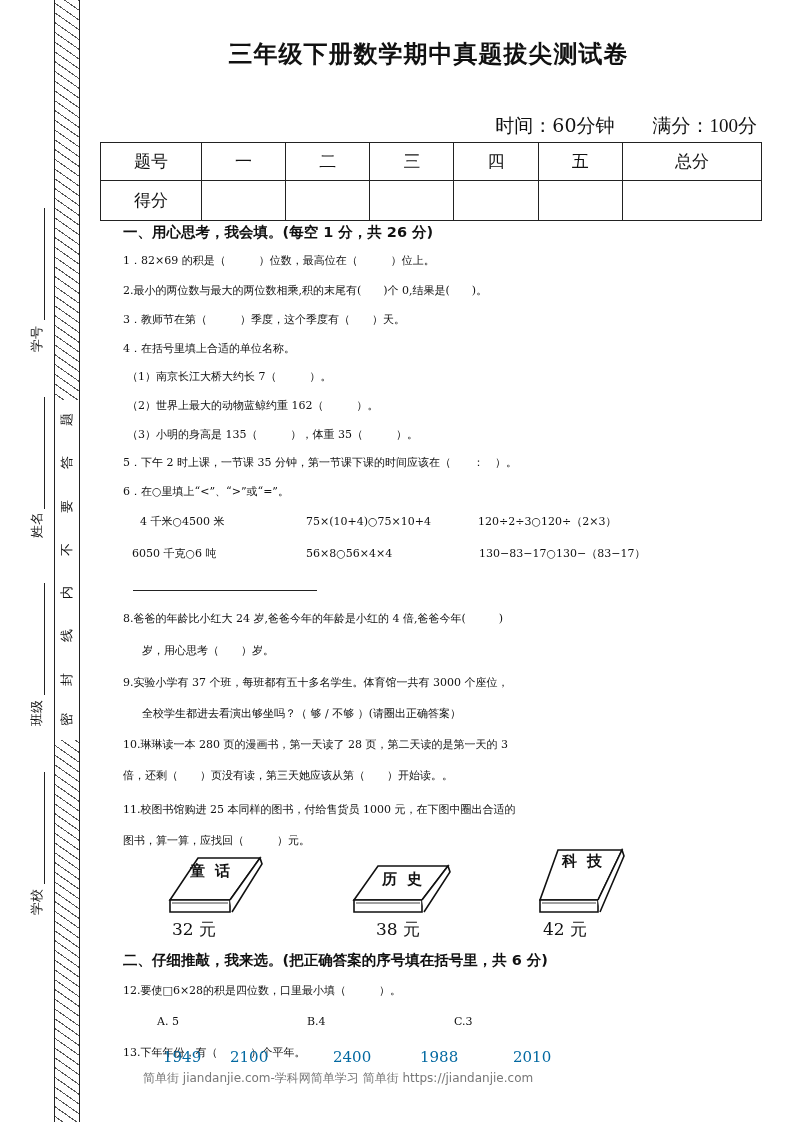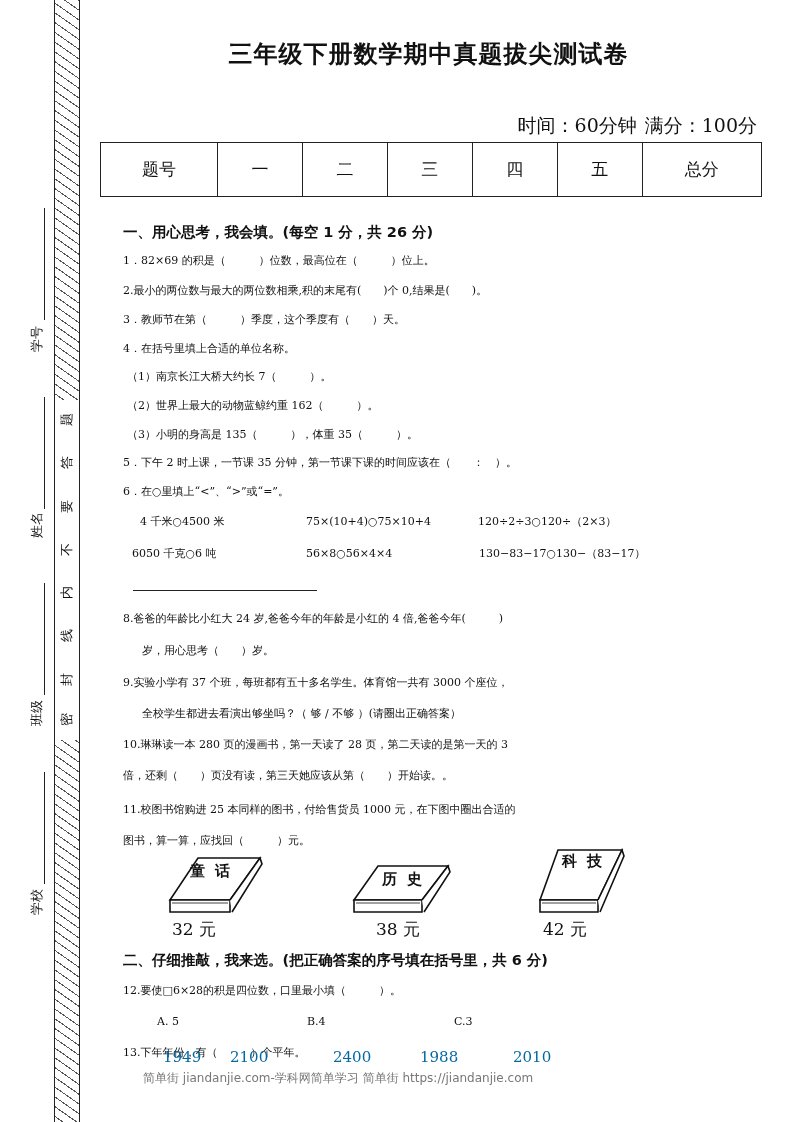--- a/index.html
+++ b/index.html
@@ -37,28 +37,28 @@
   .title {
     position: absolute; left: 96px; top: 38px; width: 665px;
     font-size: 24px; font-weight: bold; letter-spacing: 1px;
     text-align: center; white-space: nowrap;
     font-family: "DejaVu Serif", serif;
   }
   .meta {
     position: absolute; right: 36px; top: 113px; font-size: 19px;
     white-space: nowrap;
   }
-  .meta span + span { margin-left: 8px; }
+  .meta span + span { margin-left: 38px; font-family: Liberation Serif, serif; }
   table.score {
     position: absolute; left: 100px; top: 142px; width: 662px;
     border-collapse: collapse; font-size: 17px;
   }
   table.score td {
     border: 1.5px solid #222; height: 31px; text-align: center;
-    padding: 12px;
+    padding: 4px;
     font-family: Liberation Serif, serif;
   }
   table.score tr:first-child td { height: 29px; }
   table.score td:first-child { width: 92px; }
 
   .line {
     position: absolute; left: 123px; font-size: 11px; white-space: nowrap;
     line-height: 20px;
   }
   .section-head { font-weight: bold; font-family: "DejaVu Sans", sans-serif; font-size: 14.5px; }
@@ -114,20 +114,29 @@
   <tbody>
       <tr>
     <td>题号</td>
     <td>一</td>
     <td>二</td>
     <td>三</td>
     <td>四</td>
     <td>五</td>
     <td>总分</td>
   </tr>
+  <tr>
+    <td>得分</td>
+    <td></td>
+    <td></td>
+    <td></td>
+    <td></td>
+    <td></td>
+    <td></td>
+  </tr>
 </tbody>
   </table>
 
 <div class="line section-head" style="top:222px">一、用心思考，我会填。(每空 1 分，共 26 分)</div>
 <div class="line" style="top:251px">1．82×69 的积是（　　　）位数，最高位在（　　　）位上。</div>
 <div class="line" style="top:281px">2.最小的两位数与最大的两位数相乘,积的末尾有(　　)个 0,结果是(　　)。</div>
 <div class="line" style="top:310px">3．教师节在第（　　　）季度，这个季度有（　　）天。</div>
 <div class="line" style="top:339px">4．在括号里填上合适的单位名称。</div>
 <div class="line" style="top:367px;left:127px">（1）南京长江大桥大约长 7（　　　）。</div>
 <div class="line" style="top:396px;left:127px">（2）世界上最大的动物蓝鲸约重 162（　　　）。</div>

